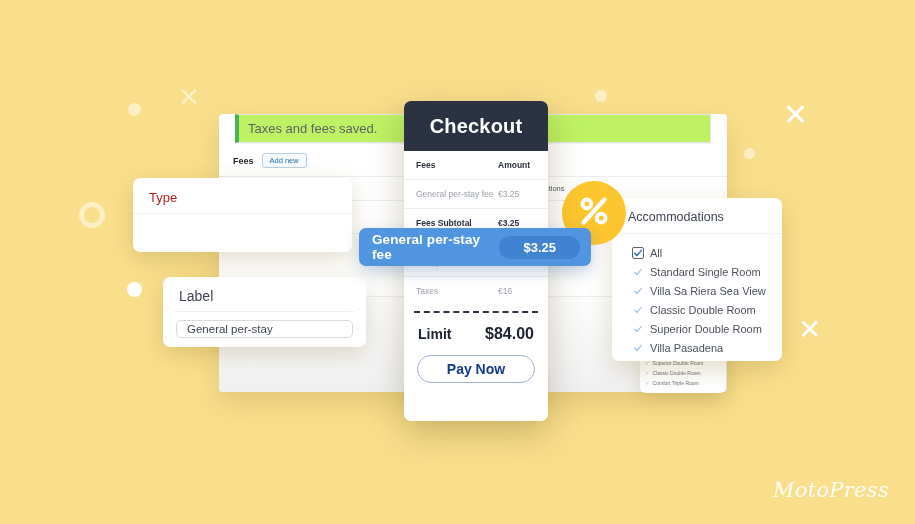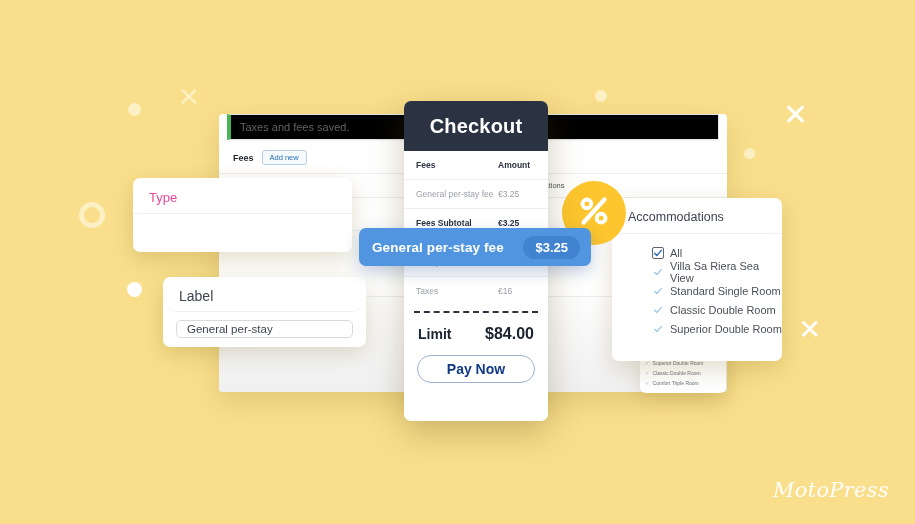--- a/index.html
+++ b/index.html
@@ -51,26 +51,26 @@
     box-shadow: 0 10px 28px rgba(120, 95, 20, .18);
     overflow: hidden;
   }
   #admin-panel .ap-title {
     font-size: 12.5px;
     color: #23282d;
     padding: 12px 14px 8px 14px;
     letter-spacing: .1px;
   }
   #admin-panel .ap-notice {
-    margin: 0 8px;
-    background: #000000;
+    margin: 0 16px;
+    background: #bef264;
     border: 1px solid #e3e6e8;
     border-left: 4px solid #46b450;
     padding: 6px 9px;
-    font-size: 11px;
+    font-size: 13px;
     color: #5d6266;
     box-shadow: 0 1px 1px rgba(0,0,0,.04);
   }
   #admin-panel .ap-subbar {
     display: flex;
     align-items: center;
     gap: 8px;
     padding: 10px 14px 8px 14px;
   }
   #admin-panel .ap-subbar-label {
@@ -132,21 +132,21 @@
     position: absolute;
     left: 133px; top: 178px;
     width: 219px; height: 74px;
     background: #ffffff;
     border-radius: 7px;
     box-shadow: 0 7px 22px rgba(120,95,20,.22);
     overflow: hidden;
   }
   #type-card .card-head {
     font-size: 13px;
-    color: #ec4899;
+    color: #b91c1c;
     padding: 12px 16px 8px 16px;
     border-bottom: 1px solid #eef0f2;
   }
   #type-card .card-body { padding: 9px 14px; }
   .select-box {
     position: relative;
     border: 1px solid #d7dbe0;
     border-radius: 5px;
     height: 26px;
     display: flex;
@@ -234,21 +234,20 @@
   }
   #acc-card .acc-list { padding: 9px 0 0 0; }
   .acc-row {
     display: flex;
     align-items: center;
     gap: 6px;
     padding: 0 0 0 20px;
     height: 19px;
     font-size: 11px;
     color: #4a5059;
-    margin-left: 20px;
   }
   .acc-row .cb-box {
     width: 12px; height: 12px;
     border: 1.5px solid #5b6370;
     border-radius: 2px;
     display: flex;
     align-items: center;
     justify-content: center;
     flex: 0 0 auto;
   }
@@ -355,21 +354,21 @@
     font-size: 13.5px;
     font-weight: 700;
     letter-spacing: .1px;
   }
   #fee-tooltip .ft-pill {
     background: #3f83d1;
     color: #ffffff;
     font-size: 13px;
     font-weight: 700;
     border-radius: 13px;
-    padding: 4px 12px;
+    padding: 4px 24px;
   }
 
   
   #logo {
     position: absolute;
     right: 26px; bottom: 22px;
     color: #ffffff;
     font-family: "DejaVu Serif", serif;
     font-style: italic;
     font-size: 21px;
@@ -451,50 +450,58 @@
         </span>
         <span>All</span>
       </div>
 
       <div class="acc-row">
         <span class="cb-plain">
           <svg viewBox="0 0 16 16" fill="none" stroke="#9ec7ea" stroke-width="2" stroke-linecap="round" stroke-linejoin="round">
               <polyline points="2.5,8.5 6.2,12 13.5,3.8"></polyline>
             </svg>
         </span>
-        <span>Villa Sa Riera Sea View</span>
+        <span>Standard Single Room</span>
       </div>
 
       <div class="acc-row">
         <span class="cb-plain">
           <svg viewBox="0 0 16 16" fill="none" stroke="#9ec7ea" stroke-width="2" stroke-linecap="round" stroke-linejoin="round">
               <polyline points="2.5,8.5 6.2,12 13.5,3.8"></polyline>
             </svg>
         </span>
-        <span>Standard Single Room</span>
+        <span>Villa Sa Riera Sea View</span>
       </div>
 
       <div class="acc-row">
         <span class="cb-plain">
           <svg viewBox="0 0 16 16" fill="none" stroke="#9ec7ea" stroke-width="2" stroke-linecap="round" stroke-linejoin="round">
               <polyline points="2.5,8.5 6.2,12 13.5,3.8"></polyline>
             </svg>
         </span>
         <span>Classic Double Room</span>
       </div>
 
       <div class="acc-row">
         <span class="cb-plain">
           <svg viewBox="0 0 16 16" fill="none" stroke="#9ec7ea" stroke-width="2" stroke-linecap="round" stroke-linejoin="round">
               <polyline points="2.5,8.5 6.2,12 13.5,3.8"></polyline>
             </svg>
         </span>
         <span>Superior Double Room</span>
       </div>
 
+      <div class="acc-row">
+        <span class="cb-plain">
+          <svg viewBox="0 0 16 16" fill="none" stroke="#9ec7ea" stroke-width="2" stroke-linecap="round" stroke-linejoin="round">
+              <polyline points="2.5,8.5 6.2,12 13.5,3.8"></polyline>
+            </svg>
+        </span>
+        <span>Villa Pasadena</span>
+      </div>
 
     </div>
   </div>
 
   <div id="pct-badge">
     <span>
       <svg viewBox="0 0 40 40" fill="none">
         <circle cx="12.5" cy="12.5" r="4.6" stroke="#ffffff" stroke-width="4"></circle>
         <circle cx="27.5" cy="27.5" r="4.6" stroke="#ffffff" stroke-width="4"></circle>
         <line x1="31" y1="8" x2="9" y2="32" stroke="#ffffff" stroke-width="4.6" stroke-linecap="round"></line>

